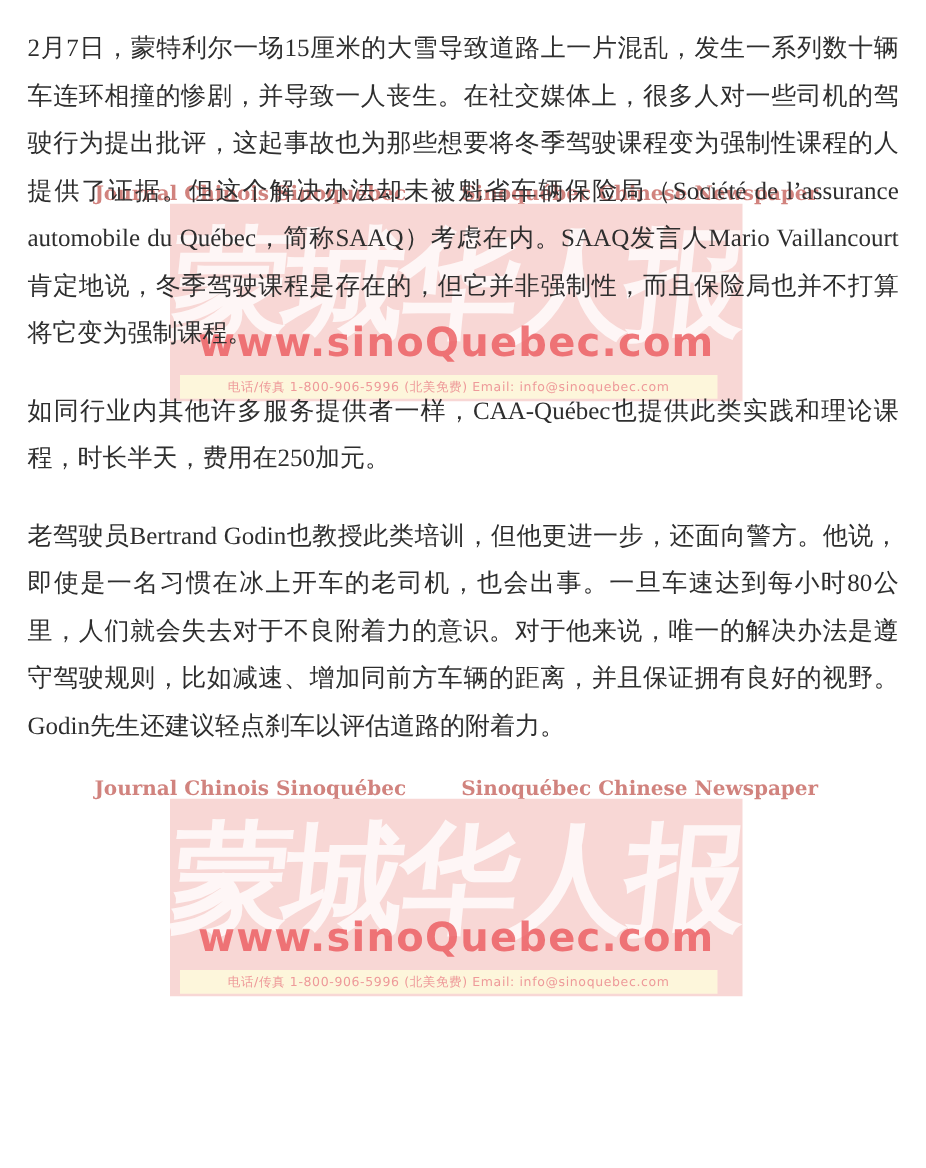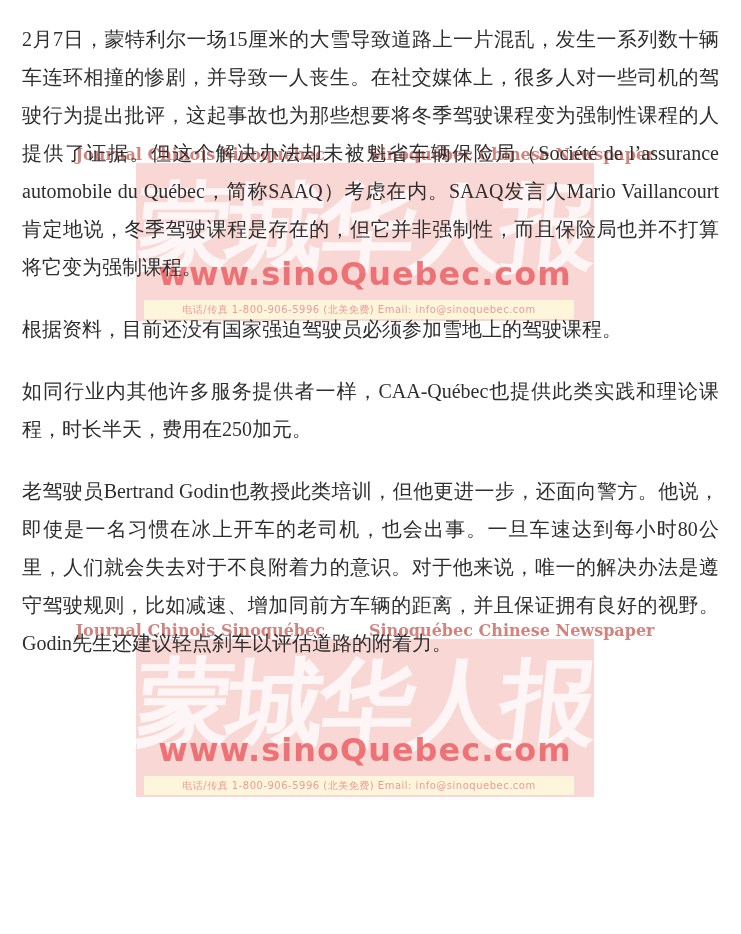--- a/index.html
+++ b/index.html
@@ -131,18 +131,17 @@
       <div class="wordmark">蒙城华人报</div>
       <div class="website">www.sinoQuebec.com</div>
       <div class="strip">
         <span>电话/传真 1-800-906-5996 (北美免费)  Email: info@sinoquebec.com</span>
       </div>
     </div>
   </div>
 
   <div class="content">
     <p>2月7日，蒙特利尔一场15厘米的大雪导致道路上一片混乱，发生一系列数十辆车连环相撞的惨剧，并导致一人丧生。在社交媒体上，很多人对一些司机的驾驶行为提出批评，这起事故也为那些想要将冬季驾驶课程变为强制性课程的人提供了证据。但这个解决办法却未被魁省车辆保险局（Société de l’assurance automobile du Québec，简称SAAQ）考虑在内。SAAQ发言人Mario Vaillancourt肯定地说，冬季驾驶课程是存在的，但它并非强制性，而且保险局也并不打算将它变为强制课程。</p>
-    <p>根据资料，目前还没有国家强迫驾驶员必须参加雪地上的驾驶课程。</p>
     <p>如同行业内其他许多服务提供者一样，CAA-Québec也提供此类实践和理论课程，时长半天，费用在250加元。</p>
     <p>老驾驶员Bertrand Godin也教授此类培训，但他更进一步，还面向警方。他说，即使是一名习惯在冰上开车的老司机，也会出事。一旦车速达到每小时80公里，人们就会失去对于不良附着力的意识。对于他来说，唯一的解决办法是遵守驾驶规则，比如减速、增加同前方车辆的距离，并且保证拥有良好的视野。Godin先生还建议轻点刹车以评估道路的附着力。</p>
   </div>
 
 </div>
 
 </body></html>

